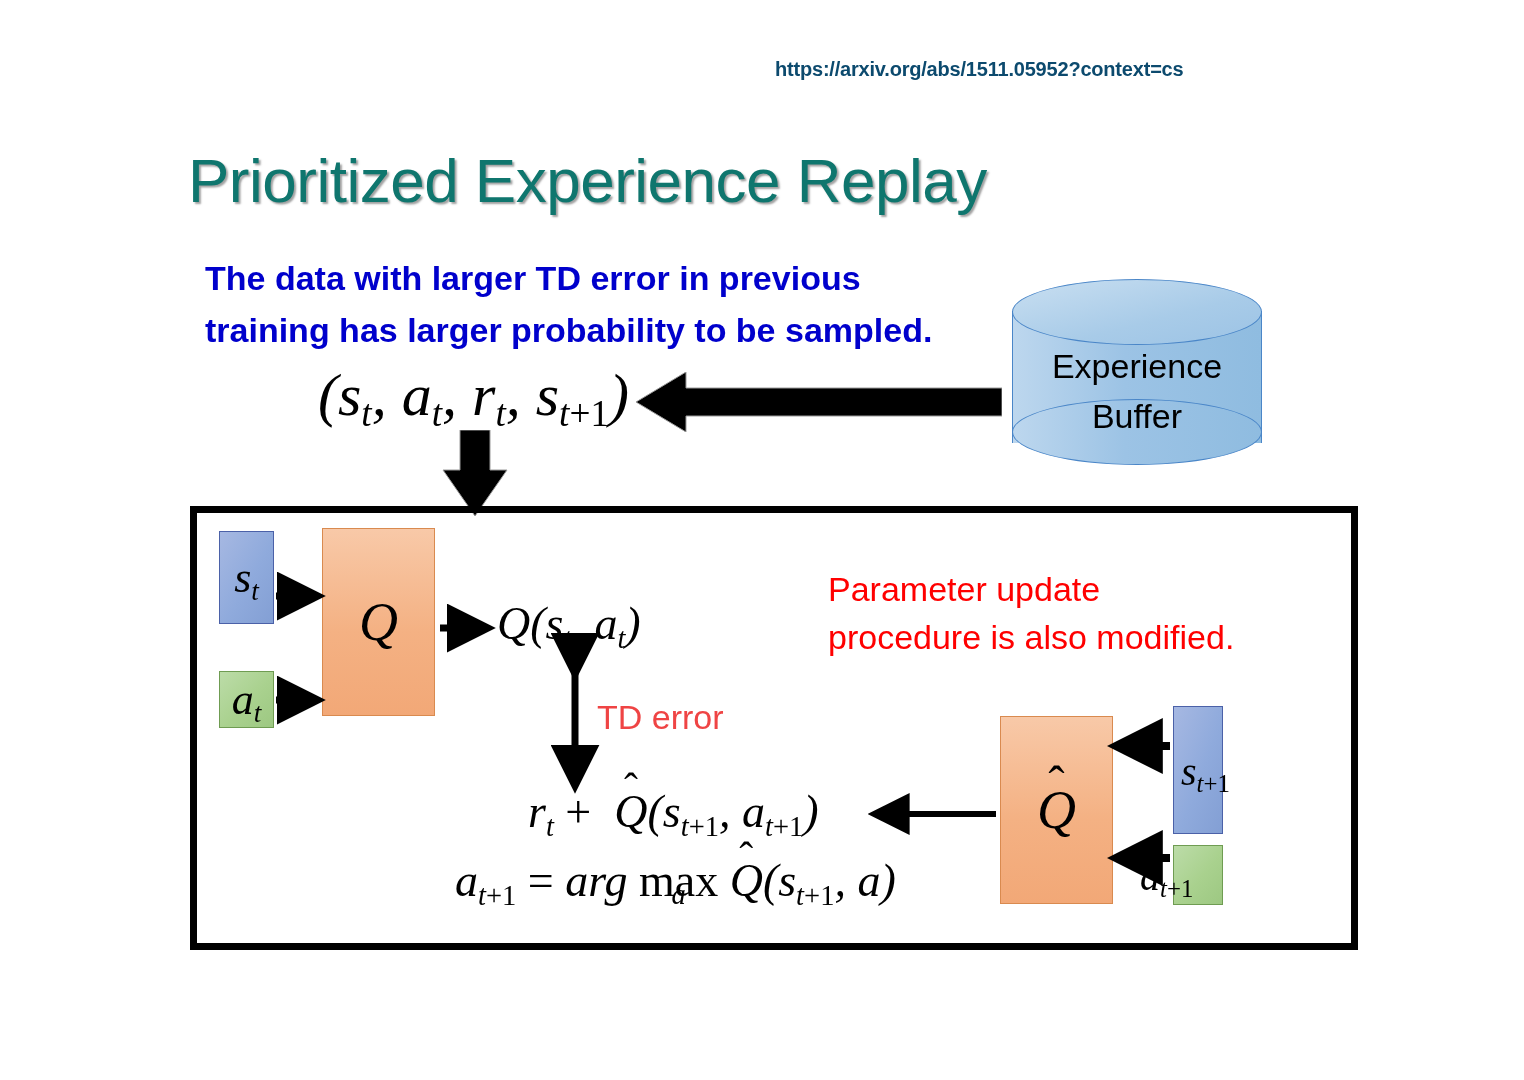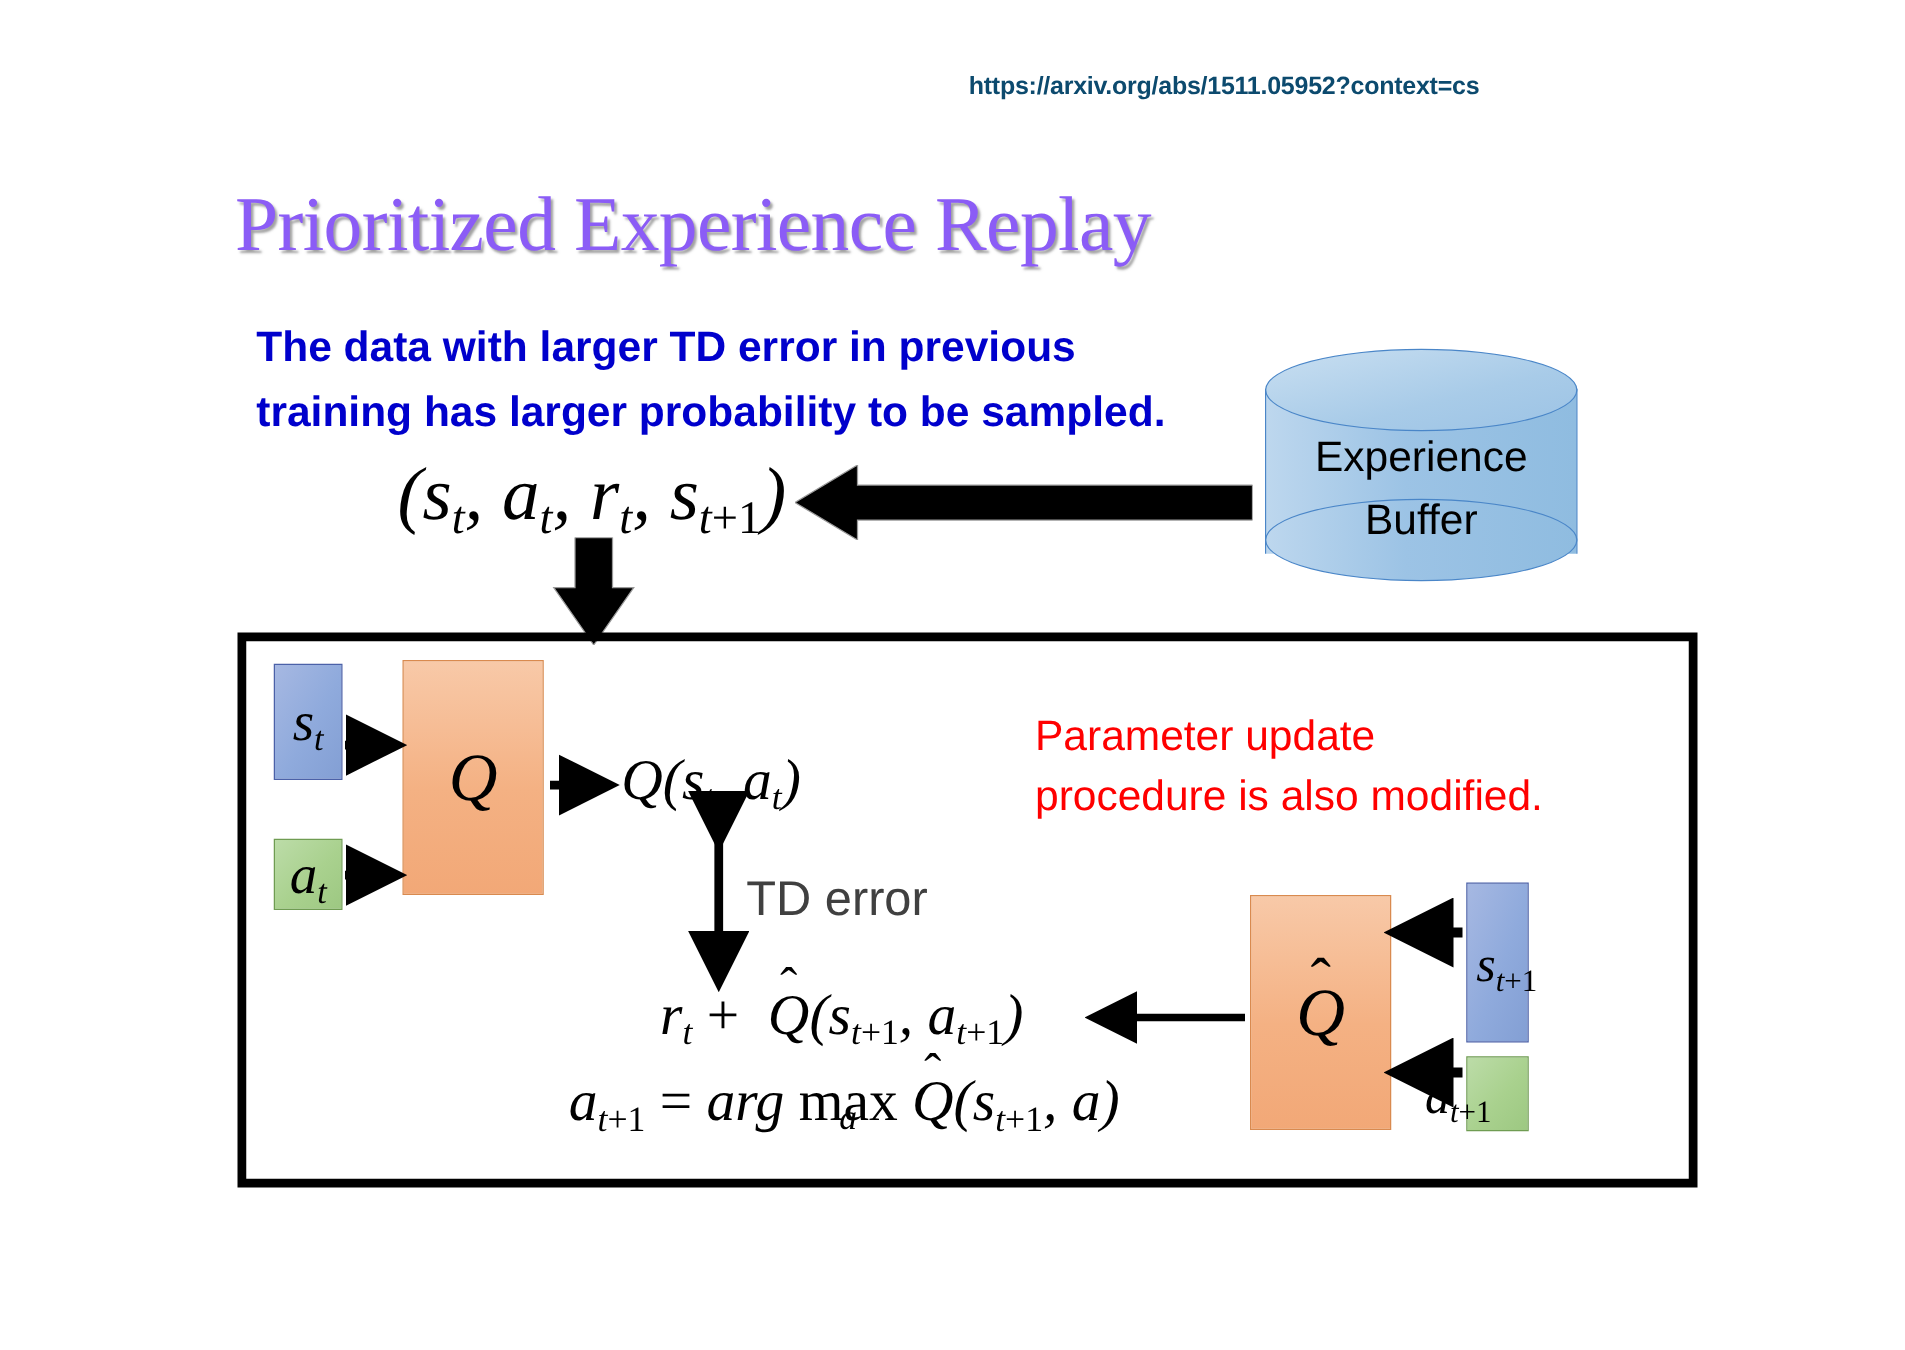--- a/index.html
+++ b/index.html
@@ -30,24 +30,24 @@
     color: #0c4a6e;
     letter-spacing: -0.2px;
     white-space: nowrap;
   }
 
   
   #slide-title {
     position: absolute;
     left: 188px;
     top: 145px;
-    font-family: Liberation Serif, serif;
+    font-family: Liberation Sans, sans-serif;
     font-size: 62px;
     font-weight: 400;
-    color: #8b5cf6;
+    color: #0f766e;
     letter-spacing: -0.5px;
     white-space: nowrap;
     text-shadow: 2px 2px 2px rgba(130,130,130,0.75);
   }
 
   
   #desc-text {
     position: absolute;
     left: 205px;
     top: 252px;
@@ -243,22 +243,22 @@
     transform: translateX(-50%);
     font-size: 0.62em;
     font-style: italic;
   }
 
   #td-error-label {
     position: absolute;
     left: 597px;
     top: 698px;
     font-family: "Liberation Sans", sans-serif;
-    font-size: 39px;
-    color: #404040;
+    font-size: 34px;
+    color: #ef4444;
     white-space: nowrap;
   }
 
   #param-note {
     position: absolute;
     left: 828px;
     top: 565px;
     width: 500px;
     font-family: "Liberation Sans", sans-serif;
     font-size: 34px;

